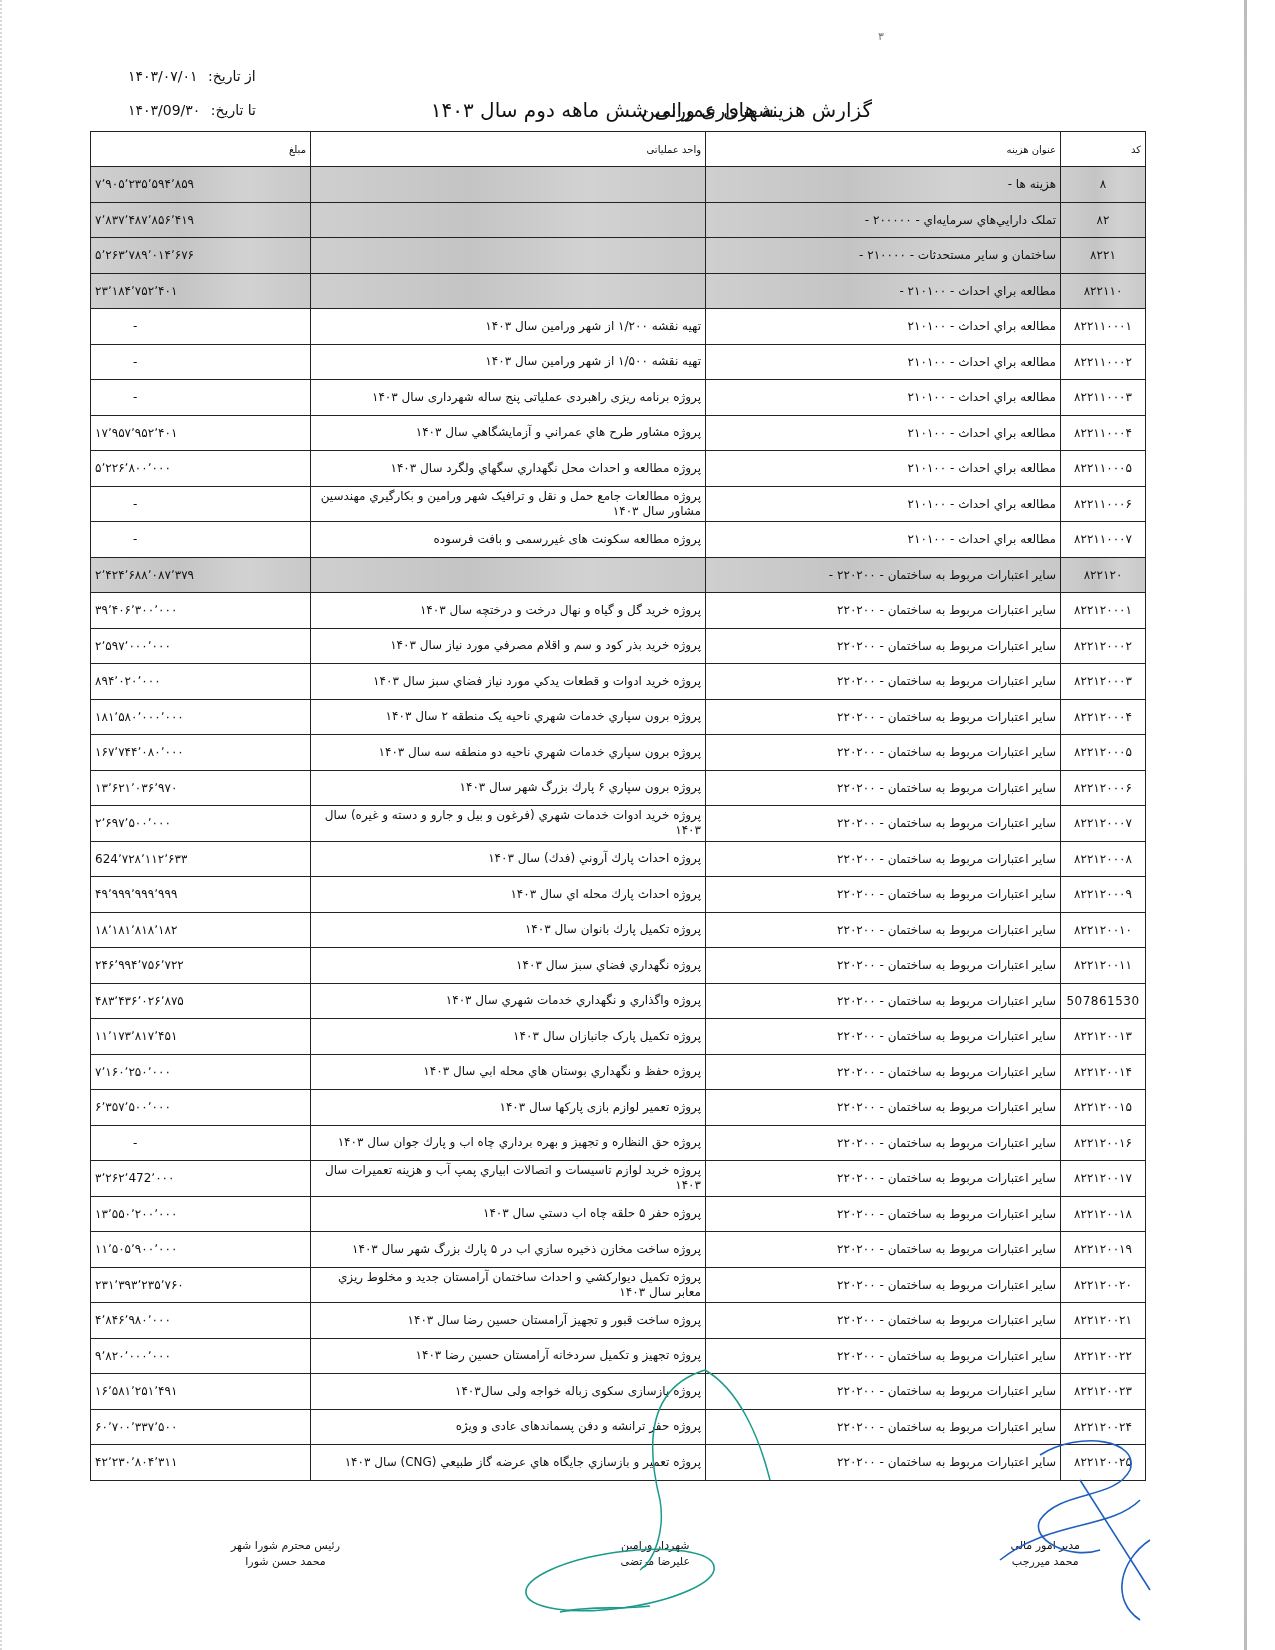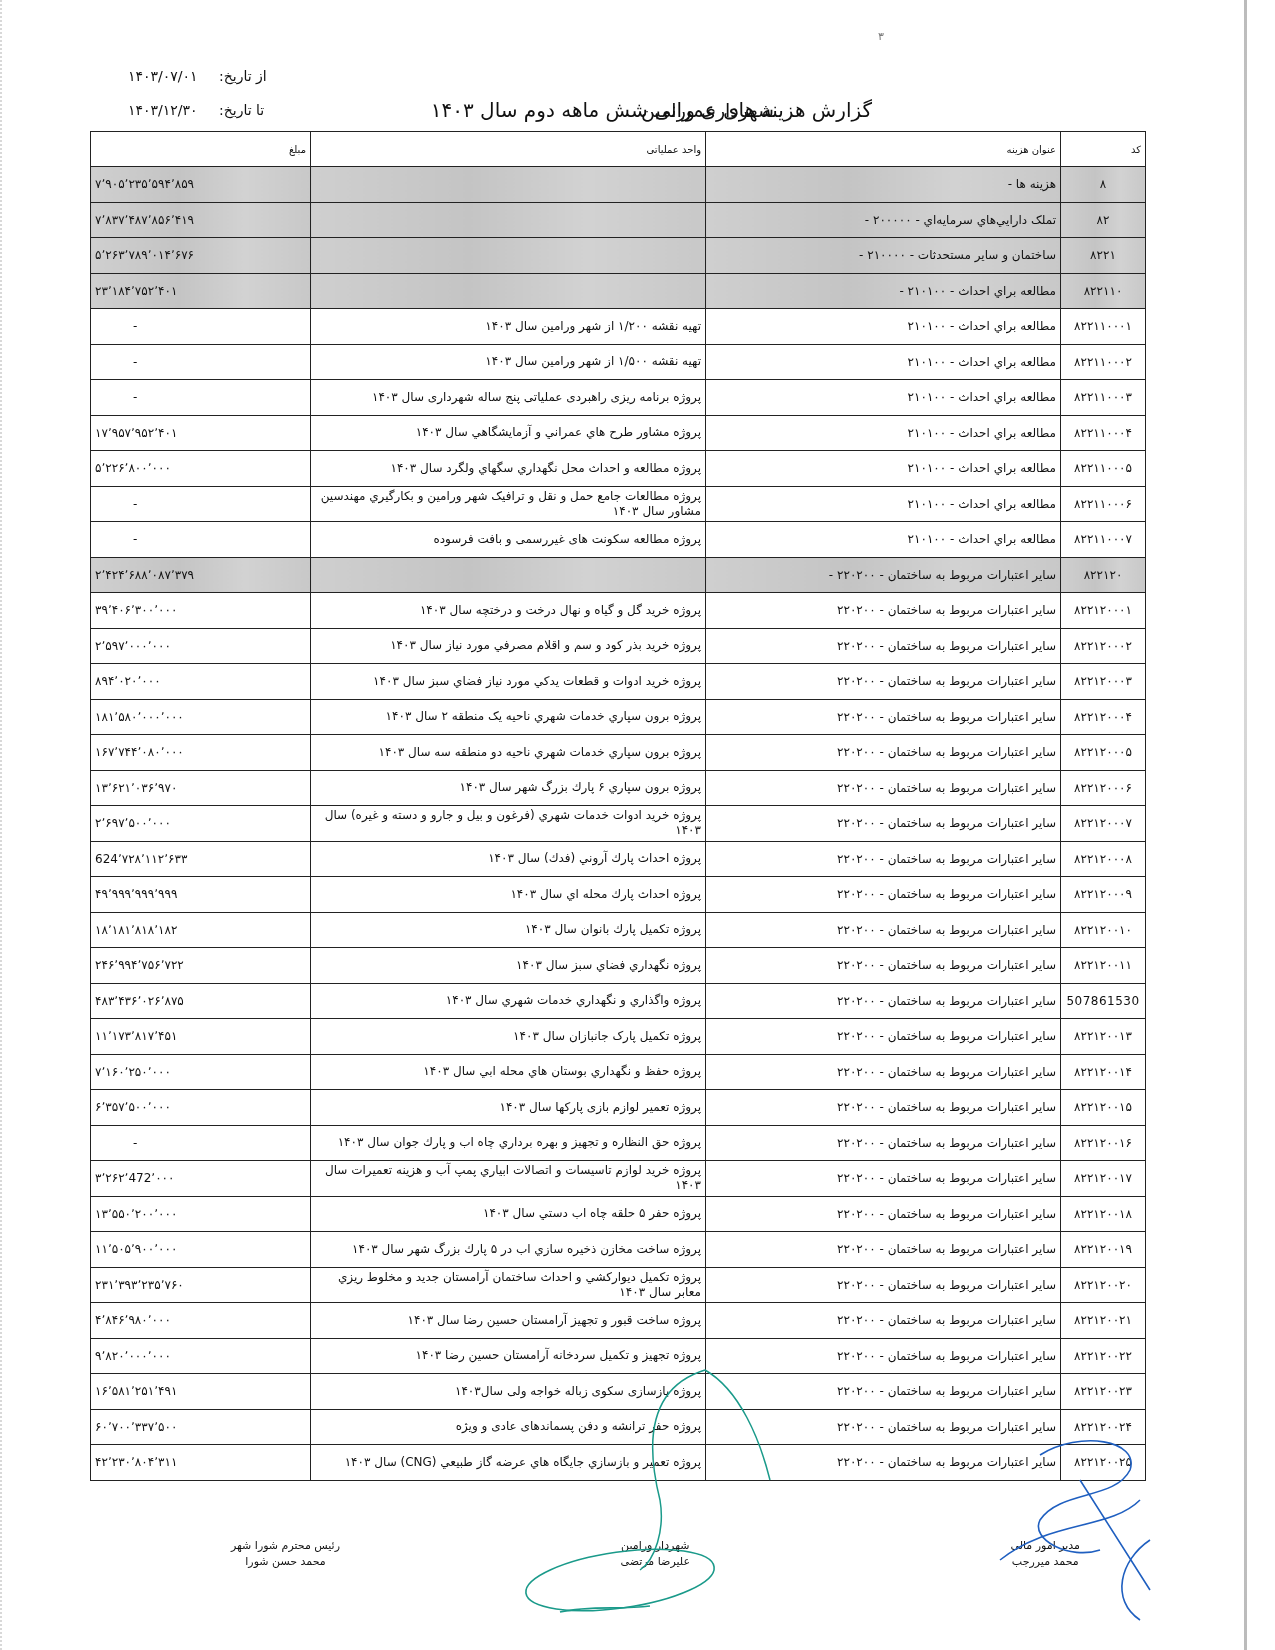--- a/index.html
+++ b/index.html
@@ -17,21 +17,21 @@
     position: absolute; right: 28px; top: 0; width: 3px; height: 1650px;
     background: linear-gradient(#bbb, #ddd 30%, #ccc 70%, #bbb);
   }
   .page-mark { position: absolute; left: 878px; top: 30px; font-size: 11px; color: #777; }
   .header { position: absolute; top: 58px; left: 90px; width: 1060px; height: 70px; direction: rtl; }
   .org-title { position: absolute; right: 376px; top: 4px; font-size: 19px; font-family: "DejaVu Sans", sans-serif; margin-top: 37px; }
   .report-title { position: absolute; right: 278px; top: 40px; font-size: 20px; margin-left: 8px; }
   .date-from, .date-to { position: absolute; left: 38px; font-size: 14px; direction: rtl; }
   .date-from { top: 10px; }
   .date-to { top: 44px; }
-  .date-label { margin-left: 17px; }
+  .date-label { margin-left: 6px; }
 
   table.report {
     position: absolute; left: 90px; top: 131px;
     width: 1055px; border-collapse: collapse; direction: rtl;
     table-layout: fixed;
   }
   table.report td, table.report th {
     border: 1.5px solid #222;
     font-size: 12px; font-weight: normal;
     padding: 0 4px; overflow: hidden;
@@ -64,21 +64,21 @@
 
 <div class="header">
   <div class="org-title">شهرداری ورامین</div>
   <div class="report-title">گزارش هزینه های  عمرانی شش ماهه دوم   سال ۱۴۰۳</div>
   <div class="date-from">
     <span class="date-label">از تاریخ:</span>
     <span>۱۴۰۳/۰۷/۰۱</span>
   </div>
   <div class="date-to">
     <span class="date-label">تا تاریخ:</span>
-    <span>۱۴۰۳/۱۲/۳۰</span>
+    <span>۱۴۰۳/09/۳۰</span>
   </div>
 </div>
 
 <table class="report">
   <colgroup>
     <col style="width:85px">
     <col style="width:355px">
     <col style="width:395px">
     <col style="width:220px">
   </colgroup>

